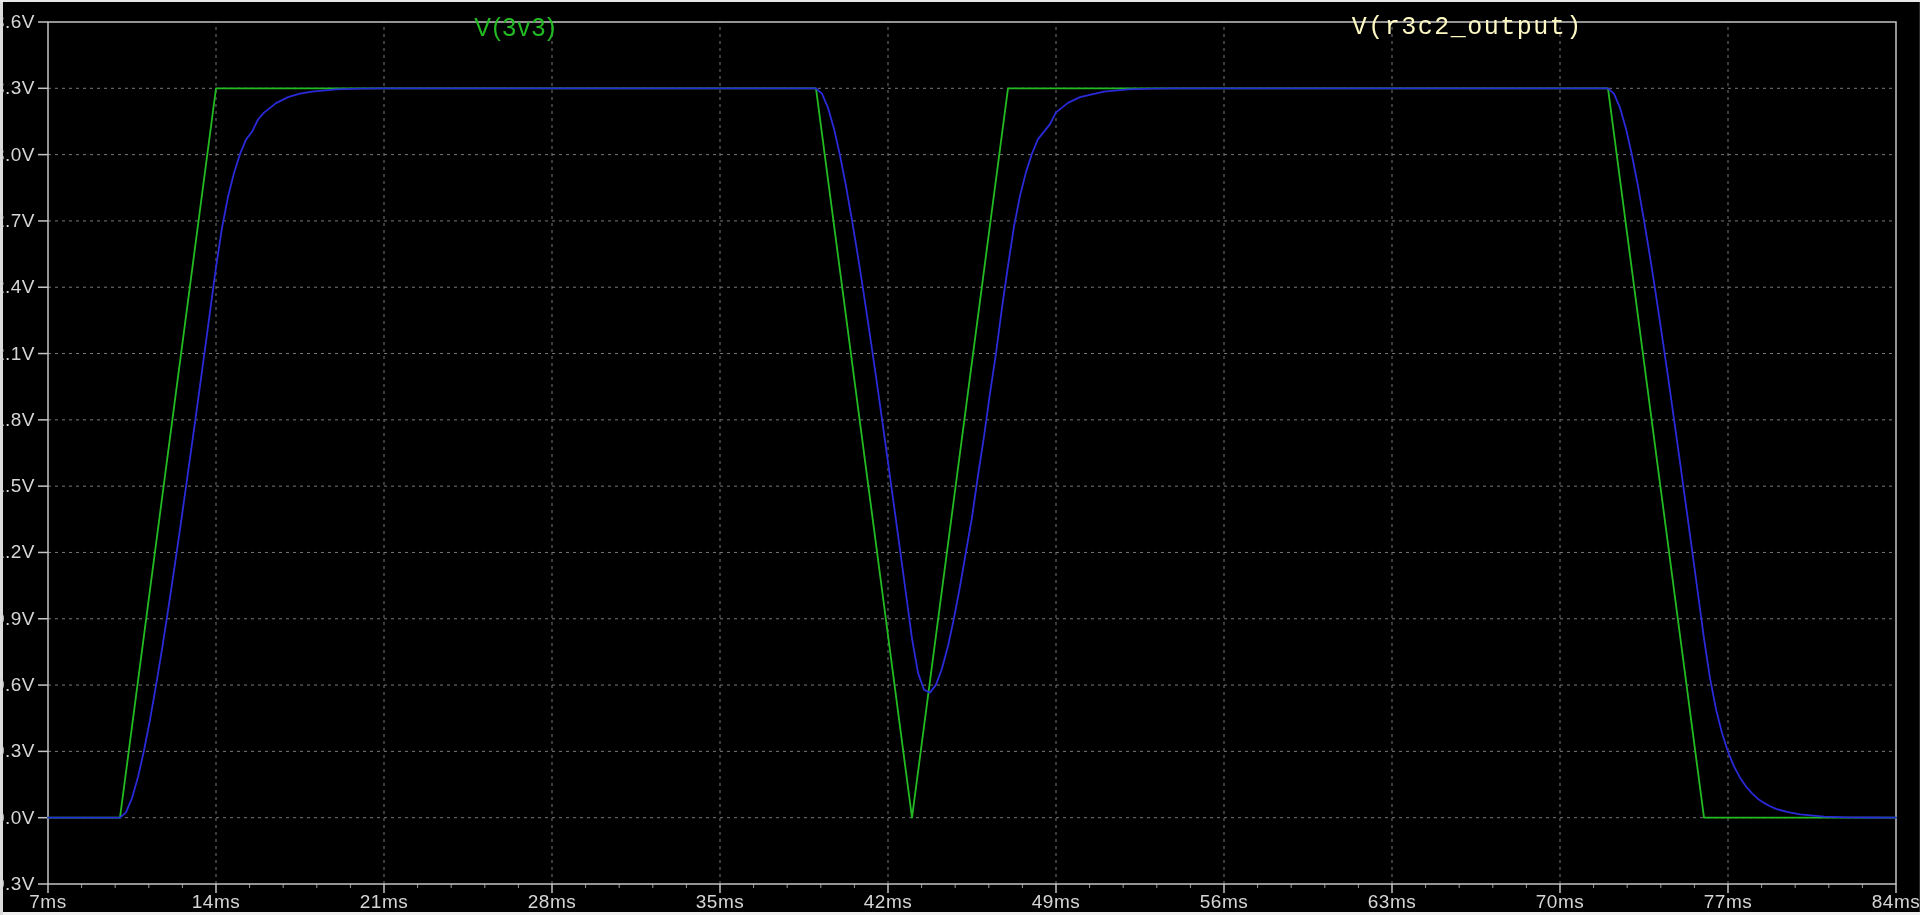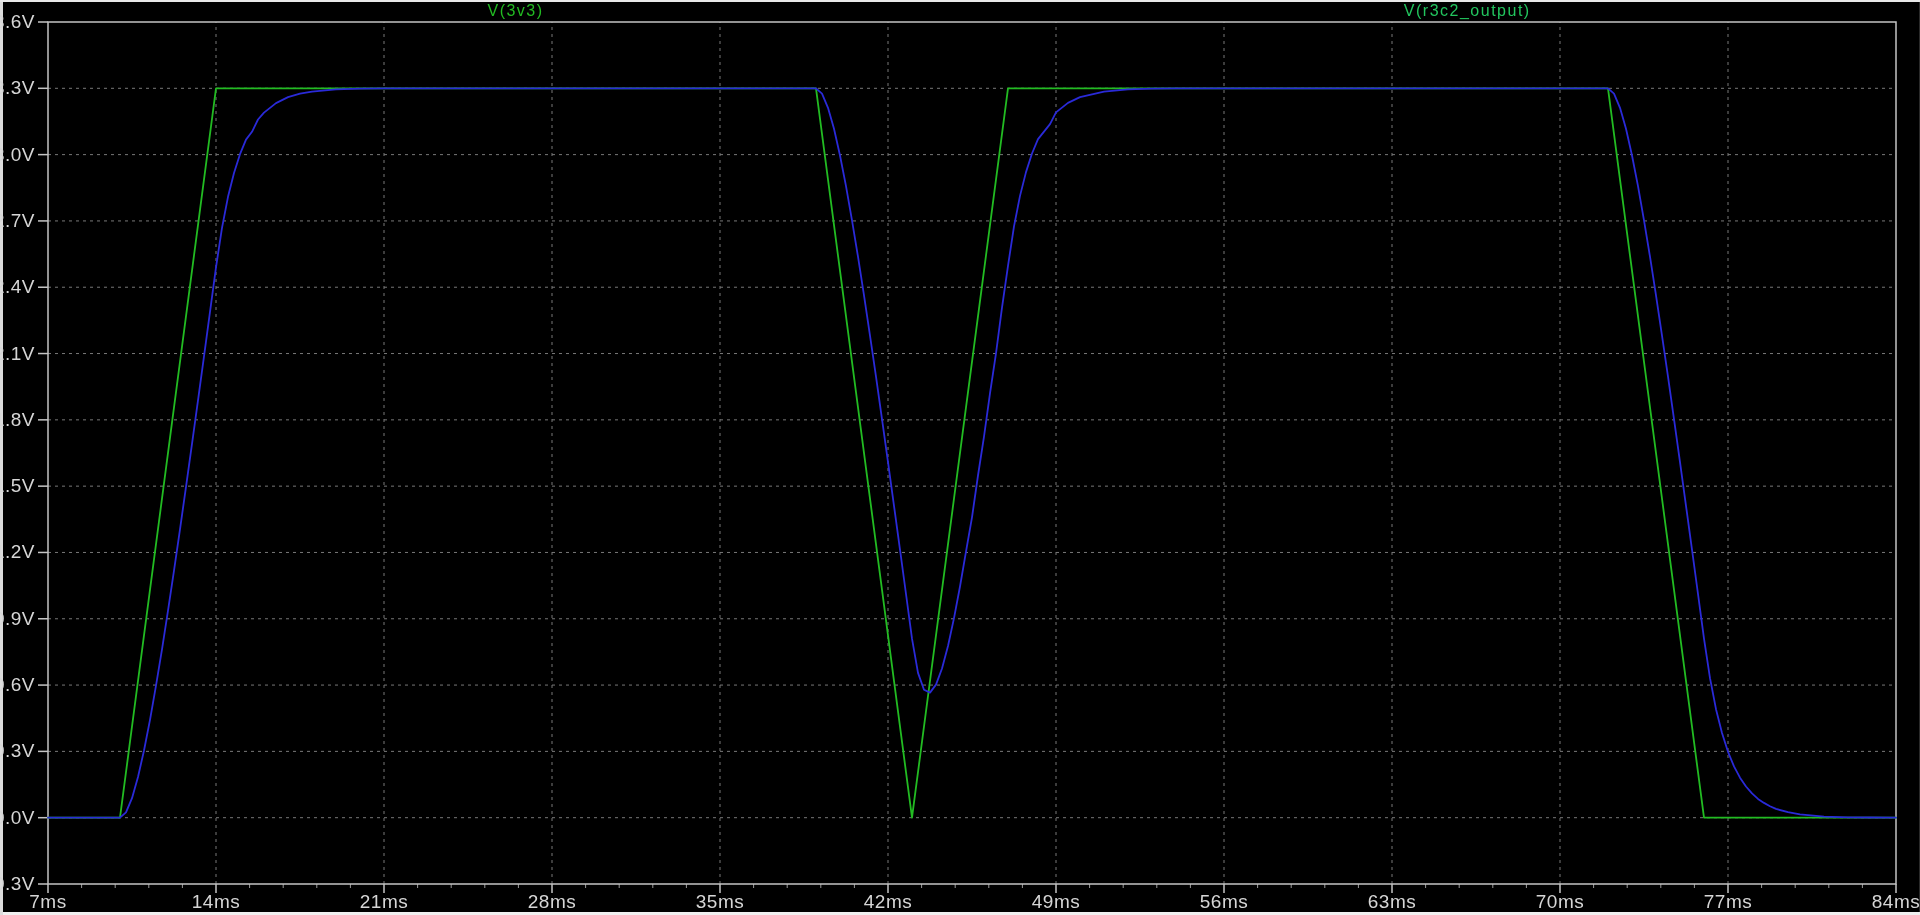--- a/index.html
+++ b/index.html
@@ -3,22 +3,22 @@
 <meta charset="utf-8">
 <style>
   html,body{margin:0;padding:0;background:#000;}
   body{width:1920px;height:915px;overflow:hidden;}
   .window{
     position:relative;width:1920px;height:915px;background:#000;
     box-shadow: inset 0 2px 0 #e8e8e8, inset 3px 0 0 #dcdcdc, inset 0 -3px 0 #f0f0f0, inset -1px 0 0 #2a2a2a;
   }
   svg{position:absolute;left:0;top:0;width:1920px;height:915px;display:block;}
   .leg{
-    position:absolute;top:0;transform:translateX(-50%);
-    font-family:"Liberation Sans",sans-serif;font-size:16px;letter-spacing:1.5px;
+    position:absolute;top:17px;transform:translateX(-50%);
+    font-family:"Liberation Sans",sans-serif;font-size:25px;letter-spacing:1.5px;
     white-space:nowrap;line-height:21px;cursor:pointer;
   }
   text{
     font-family:"Liberation Sans",sans-serif;font-size:19px;letter-spacing:0.5px;
     fill:#d6d6d6;
   }
 </style>
 </head>
 <body>
 
@@ -140,14 +140,14 @@
       <text x="35" y="757.3846153846154" text-anchor="end">0.3V</text>
       <line x1="38" y1="817.6923076923076" x2="48" y2="817.6923076923076" stroke="#c4c4c4" stroke-width="1.5"></line>
       <text x="35" y="823.6923076923076" text-anchor="end">0.0V</text>
       <line x1="38" y1="884" x2="48" y2="884" stroke="#c4c4c4" stroke-width="1.5"></line>
       <text x="35" y="890" text-anchor="end">-0.3V</text>
       <rect x="48" y="22" width="1848" height="862" fill="none" stroke="#c4c4c4" stroke-width="1.5"></rect>
       <polyline points="48.0,817.7 120.0,817.7 216.0,88.3 816.0,88.3 912.0,817.7 1008.0,88.3 1608.0,88.3 1704.0,817.7 1896.0,817.7" fill="none" stroke="#22bb22" stroke-width="1.8" stroke-linejoin="round" stroke-linecap="round"></polyline>
       <polyline points="48.0,817.7 120.0,817.7 126.0,812.4 132.0,798.2 138.0,777.0 144.0,750.5 150.0,719.8 156.0,685.7 162.0,649.3 168.0,610.6 174.0,570.6 180.0,529.3 186.0,486.8 192.0,443.9 198.0,400.4 204.0,356.4 210.0,311.8 216.0,267.3 222.0,227.8 228.0,196.8 234.0,173.0 240.0,154.2 246.0,139.6 252.0,131.8 258.0,119.5 264.0,112.6 276.0,103.1 288.0,97.1 300.0,93.6 312.0,91.6 336.0,89.4 360.0,88.7 384.0,88.3 816.0,88.3 822.0,93.6 828.0,107.8 834.0,128.8 840.0,155.5 846.0,186.2 852.0,220.3 858.0,256.7 864.0,295.4 870.0,335.6 876.0,376.7 882.0,419.2 888.0,462.1 894.0,505.8 900.0,549.6 906.0,594.0 912.0,638.7 918.0,672.9 924.0,689.7 930.0,692.6 936.0,684.6 942.0,668.5 948.0,646.0 954.0,618.1 960.0,586.5 966.0,551.6 972.0,517.3 978.0,475.5 984.0,436.6 990.0,393.3 996.0,353.3 1002.0,307.6 1008.0,265.8 1014.0,226.4 1020.0,195.9 1026.0,172.1 1032.0,153.5 1038.0,139.1 1044.0,131.6 1050.0,124.1 1056.0,112.4 1068.0,102.9 1080.0,97.1 1104.0,91.6 1128.0,89.4 1152.0,88.7 1176.0,88.3 1608.0,88.3 1614.0,93.6 1620.0,107.8 1626.0,128.8 1632.0,155.5 1638.0,186.2 1644.0,220.3 1650.0,256.7 1656.0,295.4 1662.0,335.6 1668.0,376.7 1674.0,419.2 1680.0,462.1 1686.0,505.8 1692.0,549.6 1698.0,594.0 1704.0,638.7 1710.0,678.2 1716.0,709.2 1722.0,733.0 1728.0,751.8 1734.0,766.4 1740.0,777.7 1746.0,786.5 1752.0,793.4 1758.0,798.9 1764.0,802.9 1770.0,806.2 1776.0,808.9 1788.0,812.2 1800.0,814.4 1824.0,816.6 1848.0,817.3 1872.0,817.5 1896.0,817.7" fill="none" stroke="#2a2ad8" stroke-width="1.8" stroke-linejoin="round" stroke-linecap="round"></polyline>
     </svg>
   <span class="leg" id="leg0" style="left: 515.544px; color: rgb(34, 187, 34);">V(3v3)</span>
-  <span class="leg" id="leg1" style="left: 1467.26px; color: #22c55e;">V(r3c2_output)</span>
+  <span class="leg" id="leg1" style="left: 1467.26px; color: #fef9c3; font-family: Liberation Mono, monospace;">V(r3c2_output)</span>
 </div>
 
 </body></html>

